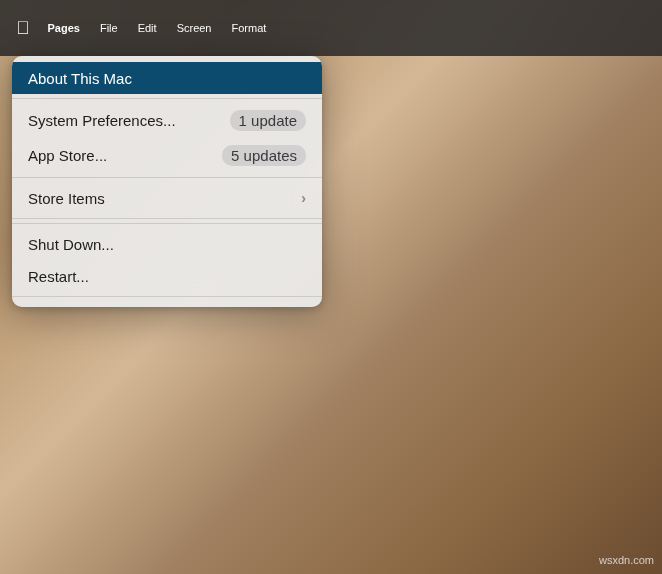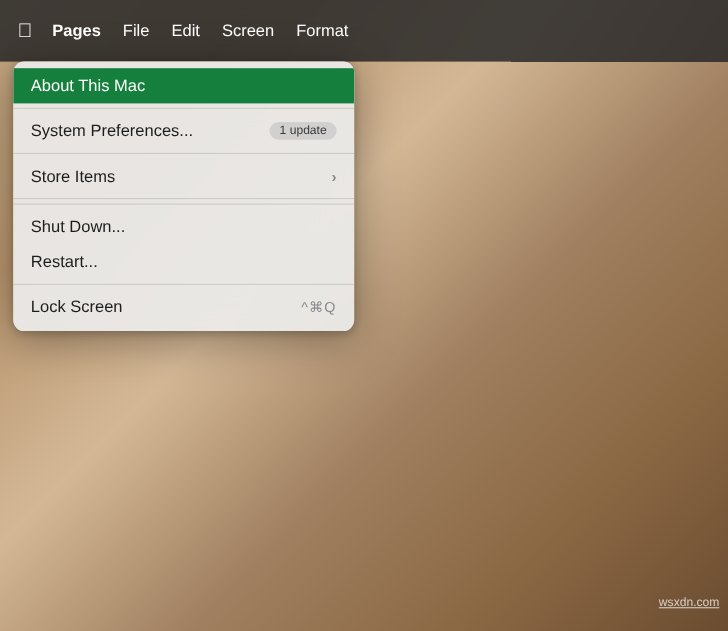--- a/index.html
+++ b/index.html
@@ -29,21 +29,21 @@
       background: rgba(40, 40, 40, 0.85);
       backdrop-filter: blur(20px);
       display: flex;
       align-items: center;
       padding: 0 8px;
       z-index: 10;
     }
 
     .menubar-item {
       color: #ffffff;
-      font-size: 15px;
+      font-size: 11px;
       padding: 4px 10px;
       border-radius: 4px;
       cursor: pointer;
       white-space: nowrap;
       display: flex;
       align-items: center;
     }
 
     .menubar-item.apple {
       font-size: 18px;
@@ -74,21 +74,21 @@
       align-items: center;
       justify-content: space-between;
       padding: 7px 16px;
       font-size: 15px;
       color: #1d1d1d;
       cursor: pointer;
       min-height: 32px;
     }
 
     .menu-item.highlighted {
-      background: #15803d;
+      background: #0c4a6e;
       color: #ffffff;
     }
 
     .menu-item.highlighted .menu-item-label {
       color: #ffffff;
     }
 
     .menu-item-label {
       font-size: 15px;
       color: #1d1d1d;
@@ -96,21 +96,21 @@
 
     .menu-item-right {
       display: flex;
       align-items: center;
       gap: 6px;
     }
 
     .badge {
       background: rgba(120, 120, 128, 0.2);
       color: #3a3a3c;
-      font-size: 11px;
+      font-size: 15px;
       font-weight: 500;
       padding: 2px 9px;
       border-radius: 10px;
       white-space: nowrap;
     }
 
     .shortcut {
       color: #8a8a8e;
       font-size: 13px;
       letter-spacing: 1px;
@@ -124,26 +124,25 @@
 
     .menu-separator {
       height: 1px;
       background: rgba(0,0,0,0.12);
       margin: 4px 0;
     }
 
     
     .watermark {
       position: absolute;
-      bottom: 20px;
+      bottom: 8px;
       right: 8px;
       color: rgba(255,255,255,0.7);
       font-size: 11px;
       z-index: 5;
-      text-decoration: underline;
     }
   </style>
 </head>
 <body>
 
 <div class="desktop-bg"></div>
 
 <div class="menubar">
   <div class="menubar-item apple">
     <span></span>
@@ -173,20 +172,26 @@
 
   <div class="menu-separator"></div>
 
   <div class="menu-item">
     <span class="menu-item-label">System Preferences...</span>
     <div class="menu-item-right">
       <span class="badge">1 update</span>
     </div>
   </div>
 
+  <div class="menu-item">
+    <span class="menu-item-label">App Store...</span>
+    <div class="menu-item-right">
+      <span class="badge">5 updates</span>
+    </div>
+  </div>
 
   <div class="menu-separator"></div>
 
   <div class="menu-item">
     <span class="menu-item-label">Store Items</span>
     <div class="menu-item-right">
       <span class="chevron">›</span>
     </div>
   </div>
 
@@ -199,24 +204,18 @@
   <div class="menu-item">
     <span class="menu-item-label">Shut Down...</span>
   </div>
 
   <div class="menu-item">
     <span class="menu-item-label">Restart...</span>
   </div>
 
   <div class="menu-separator"></div>
 
-  <div class="menu-item">
-    <span class="menu-item-label">Lock Screen</span>
-    <div class="menu-item-right">
-      <span class="shortcut">^⌘Q</span>
-    </div>
-  </div>
 
 </div>
 
 <div class="watermark">
   <span>wsxdn.com</span>
 </div>
 
 </body></html>

